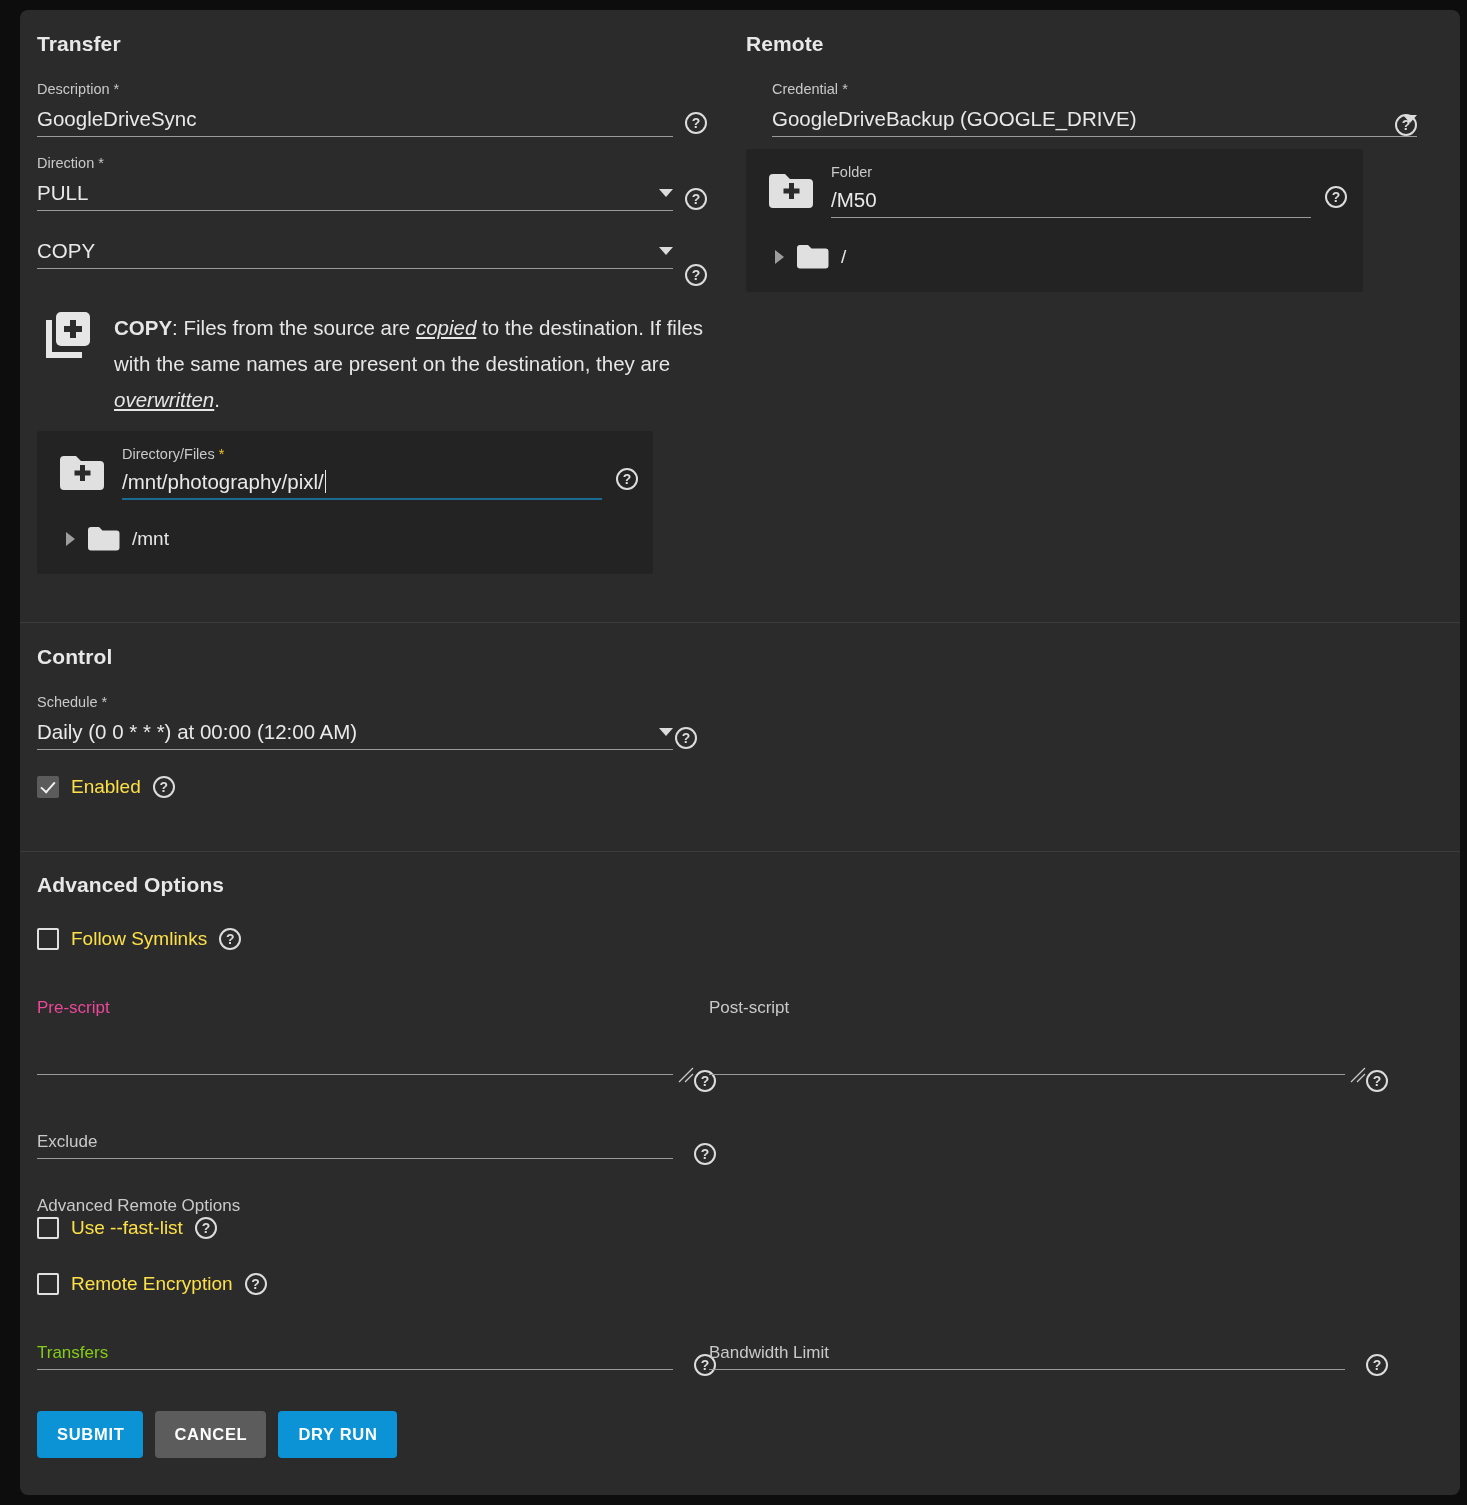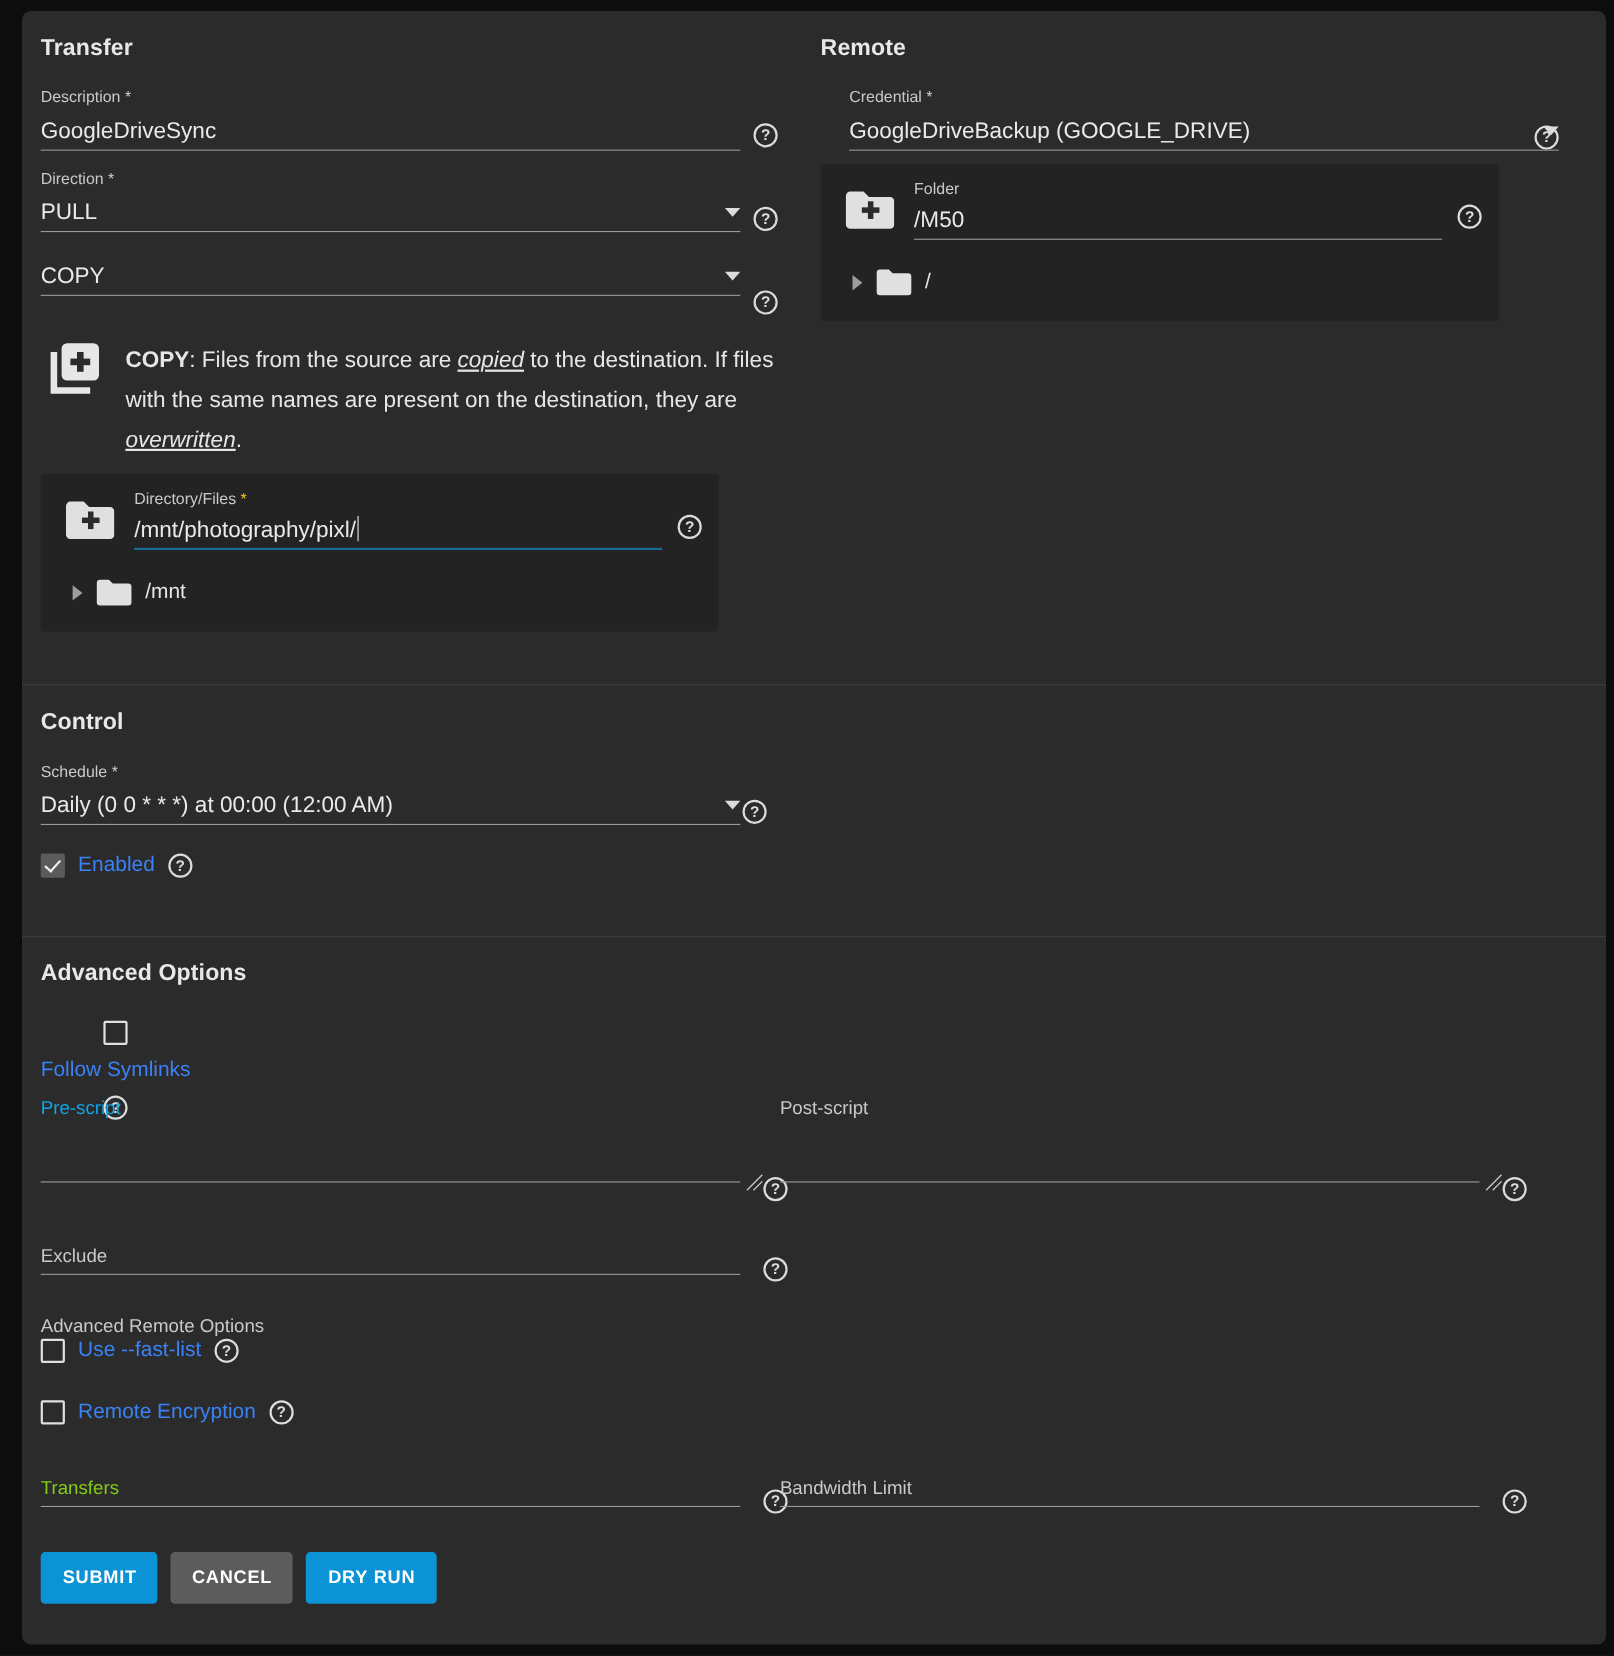--- a/index.html
+++ b/index.html
@@ -64,21 +64,21 @@
   .cb.checked {
     background: #5b5b5b; border-color: #5b5b5b;
     display:flex; align-items:center; justify-content:center;
   }
   .cb.checked::after {
     content: ""; display:block;
     width: 6px; height: 12px; border: solid #f2f2f2;
     border-width: 0 2.6px 2.6px 0; transform: rotate(42deg) translate(-1px,-1px);
   }
   .cb-row { display: flex; align-items: center; gap: 12px; }
-  .cb-label { color: #3b82f6; font-size: 19px; }
+  .cb-label { color: #fde047; font-size: 19px; }
 
   
   .picker {
     background: #232323; border-radius: 3px; padding: 14px 0 0 0;
   }
   .picker-row { display: flex; align-items: flex-end; gap: 0; }
 
   
   .ico { flex: 0 0 auto; display:block; }
 
@@ -250,30 +250,30 @@
             <span>?</span>
           </div>
     </div>
   </div>
 
   <div class="abs divider" style="left:0; top:841px;"></div>
 
   <div class="section">
     <div class="abs sec-title" style="left:17px; top:863px;">Advanced Options</div>
 
-    <div class="abs cb-row" style="left:17px; top:918px;flex-direction:column;">
+    <div class="abs cb-row" style="left:17px; top:918px;">
       <div class="cb"></div>
       <div class="cb-label">Follow Symlinks</div>
       <div class="help">
             <span>?</span>
           </div>
     </div>
 
     <div class="abs" style="left:17px; top:988px; width:636px;">
-      <div style="color:#0ea5e9; font-size:17px;">Pre-script</div>
+      <div style="color:#ec4899; font-size:17px;">Pre-script</div>
       <div style="height:56px;"></div>
       <div class="underline"></div>
     </div>
     <svg class="abs" width="16" height="16" viewBox="0 0 16 16" style="left:658px; top:1057px;">
       <line x1="1" y1="15" x2="15" y2="1" stroke="#c9c9c9" stroke-width="1.2"></line>
       <line x1="7" y1="15" x2="15" y2="7" stroke="#c9c9c9" stroke-width="1.2"></line>
     </svg>
     <div class="abs help" style="left:674px; top:1060px;">
           <span>?</span>
         </div>

